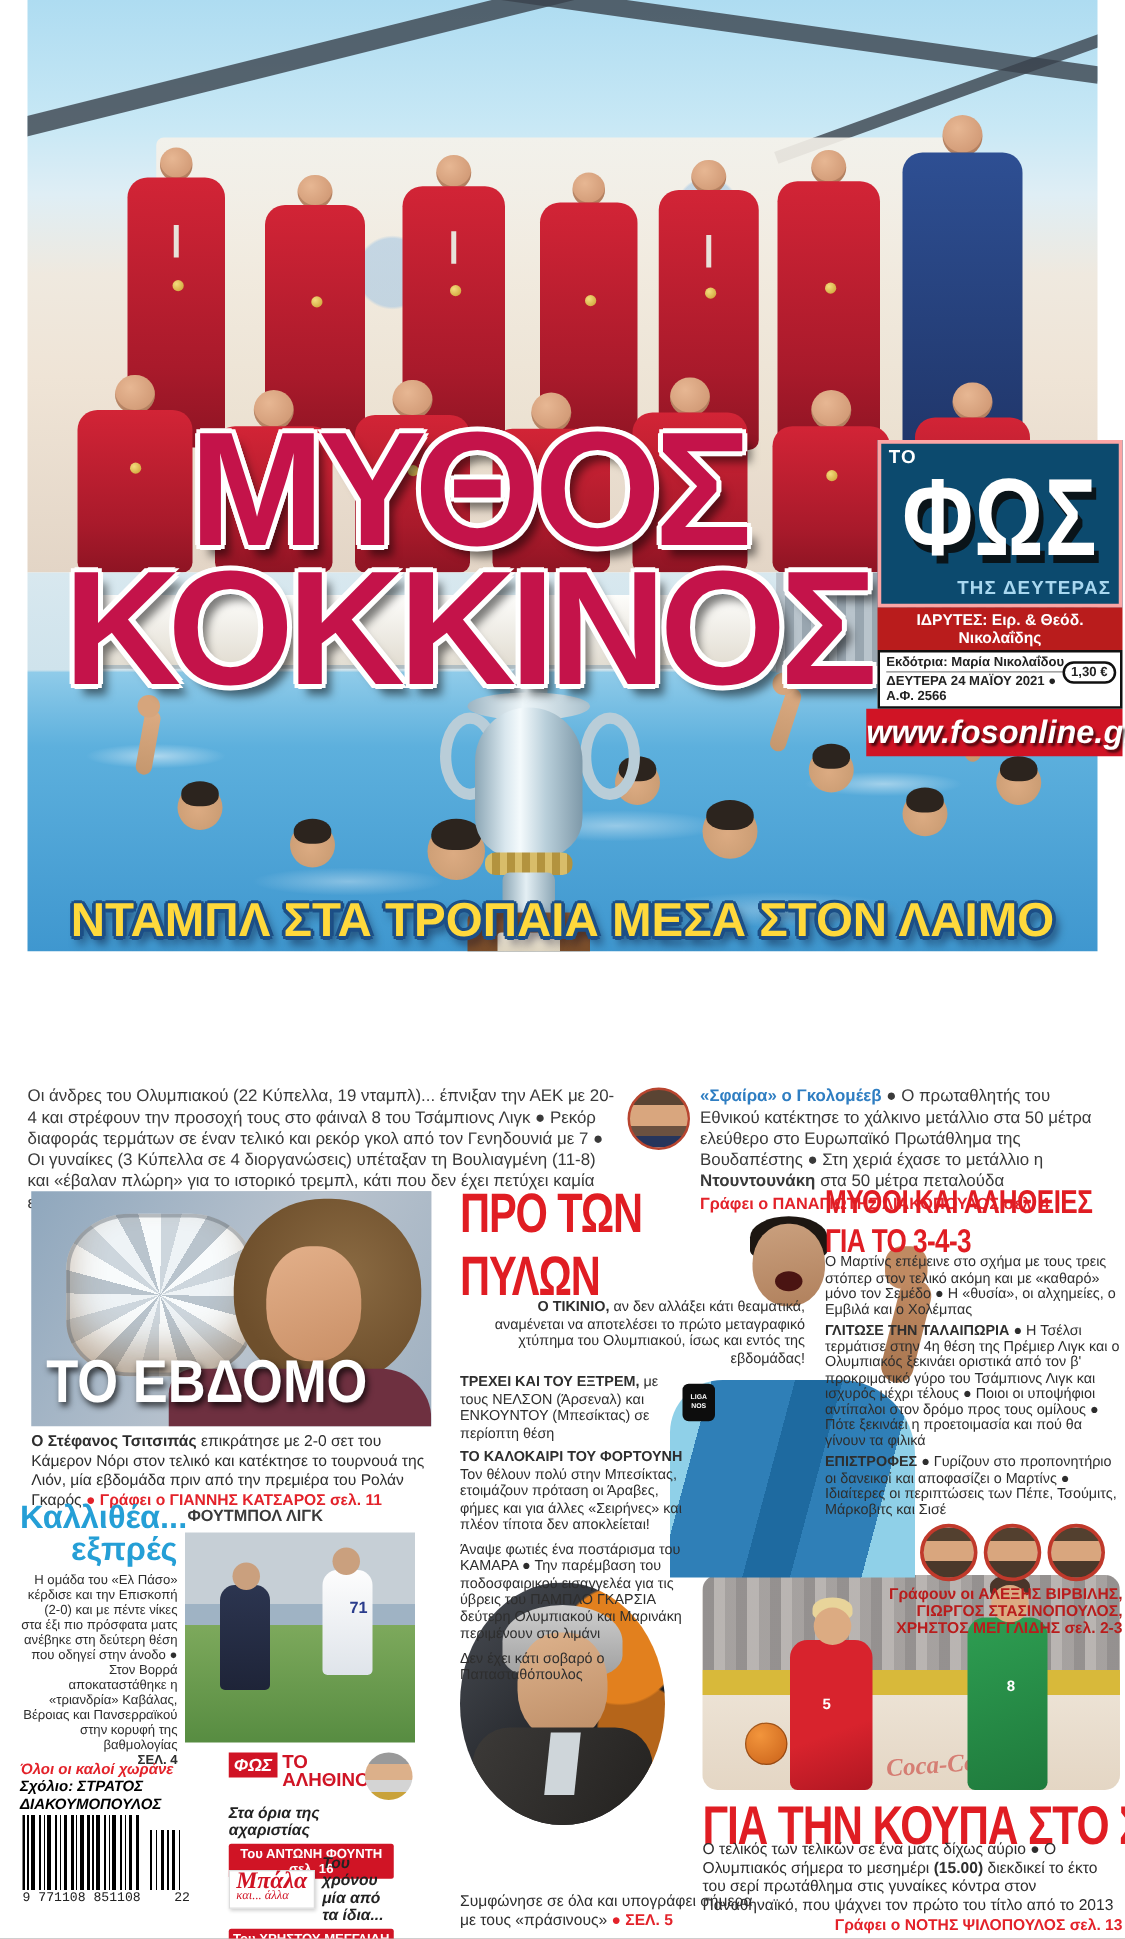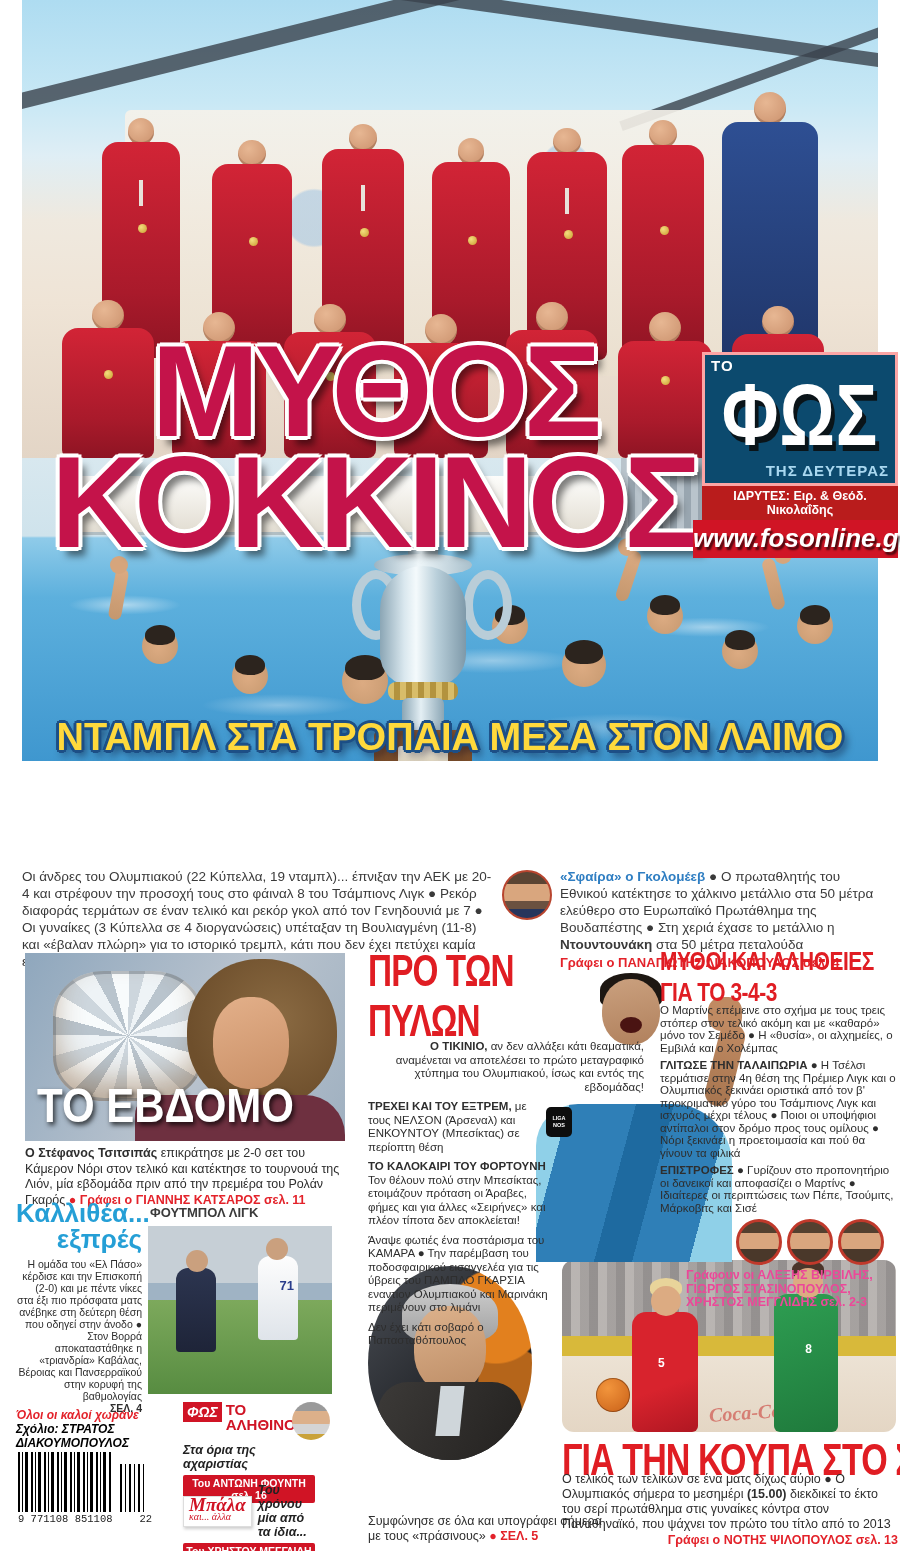--- a/index.html
+++ b/index.html
@@ -139,21 +139,21 @@
     transform:rotate(14deg);background:linear-gradient(#c08a62,#a7754f);}
   .po-patch{position:absolute;left:28px;top:132px;width:26px;height:30px;border-radius:5px;background:#0d0d0d;
     color:#fff;font-size:5.5px;font-weight:bold;text-align:center;line-height:7px;padding-top:8px;box-sizing:border-box;}
   
   .myth-col{left:660px;top:946px;width:238px;z-index:3;}
   .myth-col h2{font-size:22px;letter-spacing:-.5px;transform:scale(.95,1.2);}
   .myth-col p{font-size:11.5px;line-height:12.5px;color:#2e2e2e;margin:0 0 5px;}
   .myth-avatars{display:flex;justify-content:flex-end;gap:5px;padding-right:14px;margin:2px 0 4px;}
   .av-writer{width:40px;height:40px;border:3px solid #c0392b;
     background:linear-gradient(180deg,#53402f 0 28%,#d9a67e 28% 68%,#4a382a 68%);}
-  .myth-byline{color:#ec4899;font-weight:bold;font-size:12.5px;line-height:13.5px;text-align:left;padding-left:26px;}
+  .myth-byline{color:#b91c1c;font-weight:bold;font-size:12.5px;line-height:13.5px;text-align:right;padding-left:26px;}
   
   .kal-col{left:16px;top:1200px;width:126px;text-align:right;}
   .kal-title{color:#259fd6;font-weight:bold;font-size:26px;line-height:26px;margin:0;}
   .kal-body{font-size:10.5px;line-height:12px;color:#2e2e2e;margin:6px 0 0;}
   .kal-page{font-weight:bold;display:block;}
   .kal-comment{left:16px;top:1408px;width:158px;font-style:italic;font-weight:bold;font-size:12px;line-height:14px;}
   .kc-red{color:#e3222a;margin:0;}
   .kc-blue{color:#000000;margin:0;}
   
   .fl-label{left:150px;top:1205px;font-size:13px;font-weight:bold;color:#3a3a3a;}
@@ -291,20 +291,25 @@
     <span>ΚΟΚΚΙΝΟΣ</span>
   </div>
 
   <div class="abs masthead">
     <div class="m-box">
       <div class="m-to">ΤΟ</div>
       <span class="m-fos">ΦΩΣ</span>
       <span class="m-sub">ΤΗΣ ΔΕΥΤΕΡΑΣ</span>
     </div>
     <div class="m-founders">ΙΔΡΥΤΕΣ: Ειρ. &amp; Θεόδ. Νικολαΐδης</div>
+    <div class="m-info">
+      <div class="l1">Εκδότρια: Μαρία Νικολαΐδου</div>
+      <div class="l2">ΔΕΥΤΕΡΑ 24 ΜΑΪΟΥ 2021 ● Α.Φ. 2566</div>
+      <div class="m-price">1,30 €</div>
+    </div>
     <div class="m-site">www.fosonline.gr</div>
   </div>
 
   <div class="abs photo-pool">
     <div class="pavilion"></div>
     <div class="stands"></div>
     <div class="ripples"></div>
     <div class="sw" style="left:120px;top:170px;"></div>
     <div class="sw" style="left:210px;top:200px;"></div>
     <div class="sw" style="left:470px;top:150px;"></div>
@@ -359,28 +364,28 @@
     <div class="po-arm"></div>
     <div class="po-patch">LIGA NOS</div>
   </div>
 
   <div class="abs pro-col">
     <h2 class="sec-title-red">ΠΡΟ ΤΩΝ ΠΥΛΩΝ</h2>
     <p class="pro-p1"><span class="bold">Ο ΤΙΚΙΝΙΟ,</span><span> αν δεν αλλάξει κάτι θεαματικά, αναμένεται να αποτελέσει το πρώτο μεταγραφικό χτύπημα του Ολυμπιακού, ίσως και εντός της εβδομάδας!</span></p>
     <p class="pro-narrow"><span class="bold">ΤΡΕΧΕΙ ΚΑΙ ΤΟΥ ΕΞΤΡΕΜ,</span><span> με τους ΝΕΛΣΟΝ (Άρσεναλ) και ΕΝΚΟΥΝΤΟΥ (Μπεσίκτας) σε περίοπτη θέση</span></p>
     <p class="pro-narrow bold" style="margin-bottom:0;">ΤΟ ΚΑΛΟΚΑΙΡΙ ΤΟΥ ΦΟΡΤΟΥΝΗ</p>
     <p class="pro-narrow">Τον θέλουν πολύ στην Μπεσίκτας, ετοιμάζουν πρόταση οι Άραβες, φήμες και για άλλες «Σειρήνες» και πλέον τίποτα δεν αποκλείεται!</p>
-    <p class="pro-p4">Άναψε φωτιές ένα ποστάρισμα του ΚΑΜΑΡΑ ● Την παρέμβαση του ποδοσφαιρικού εισαγγελέα για τις ύβρεις του ΠΑΜΠΛΟ ΓΚΑΡΣΙΑ εναντίον Ολυμπιακού και Μαρινάκη περιμένουν στο λιμάνι</p>
+    <p class="pro-p4">Άναψε φωτιές ένα ποστάρισμα του ΚΑΜΑΡΑ ● Την παρέμβαση του ποδοσφαιρικού εισαγγελέα για τις ύβρεις του ΠΑΜΠΛΟ ΓΚΑΡΣΙΑ δεύτερη Ολυμπιακού και Μαρινάκη περιμένουν στο λιμάνι</p>
     <p class="pro-narrow">Δεν έχει κάτι σοβαρό ο Παπασταθόπουλος</p>
   </div>
 
   <div class="abs myth-col">
     <h2 class="sec-title-red">ΜΥΘΟΙ ΚΑΙ ΑΛΗΘΕΙΕΣ ΓΙΑ ΤΟ 3-4-3</h2>
     <p style="margin-top:6px;">Ο Μαρτίνς επέμεινε στο σχήμα με τους τρεις στόπερ στον τελικό ακόμη και με «καθαρό» μόνο τον Σεμέδο ● Η «θυσία», οι αλχημείες, ο Εμβιλά και ο Χολέμπας</p>
-    <p><span class="bold">ΓΛΙΤΩΣΕ ΤΗΝ ΤΑΛΑΙΠΩΡΙΑ</span><span> ● Η Τσέλσι τερμάτισε στην 4η θέση της Πρέμιερ Λιγκ και ο Ολυμπιακός ξεκινάει οριστικά από τον β' προκριματικό γύρο του Τσάμπιονς Λιγκ και ισχυρός μέχρι τέλους ● Ποιοι οι υποψήφιοι αντίπαλοι στον δρόμο προς τους ομίλους ● Νόρι ξεκινάει η προετοιμασία και πού θα γίνουν τα φιλικά</span></p>
+    <p><span class="bold">ΓΛΙΤΩΣΕ ΤΗΝ ΤΑΛΑΙΠΩΡΙΑ</span><span> ● Η Τσέλσι τερμάτισε στην 4η θέση της Πρέμιερ Λιγκ και ο Ολυμπιακός ξεκινάει οριστικά από τον β' προκριματικό γύρο του Τσάμπιονς Λιγκ και ισχυρός μέχρι τέλους ● Ποιοι οι υποψήφιοι αντίπαλοι στον δρόμο προς τους ομίλους ● Πότε ξεκινάει η προετοιμασία και πού θα γίνουν τα φιλικά</span></p>
     <p><span class="bold">ΕΠΙΣΤΡΟΦΕΣ</span><span> ● Γυρίζουν στο προπονητήριο οι δανεικοί και αποφασίζει ο Μαρτίνς ● Ιδιαίτερες οι περιπτώσεις των Πέπε, Τσούμιτς, Μάρκοβιτς και Σισέ</span></p>
     <div class="myth-avatars">
       <div class="avatar av-writer"></div>
       <div class="avatar av-writer"></div>
       <div class="avatar av-writer"></div>
     </div>
     <div class="myth-byline">Γράφουν οι ΑΛΕΞΗΣ ΒΙΡΒΙΛΗΣ, ΓΙΩΡΓΟΣ ΣΤΑΣΙΝΟΠΟΥΛΟΣ, ΧΡΗΣΤΟΣ ΜΕΓΓΛΙΔΗΣ σελ. 2-3</div>
   </div>
 
   <div class="abs kal-col">

